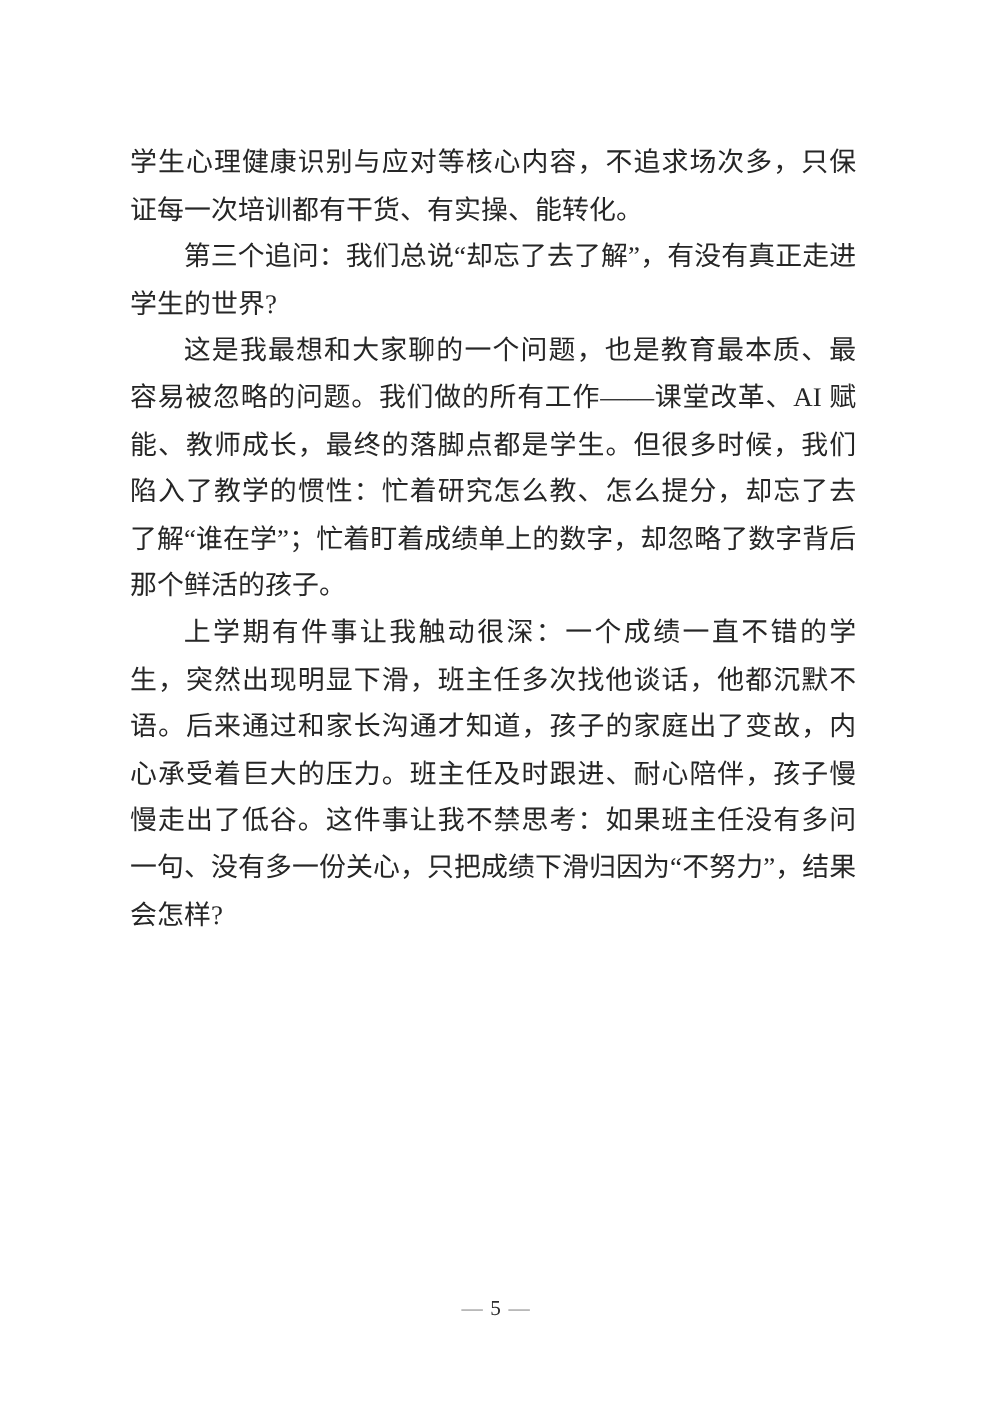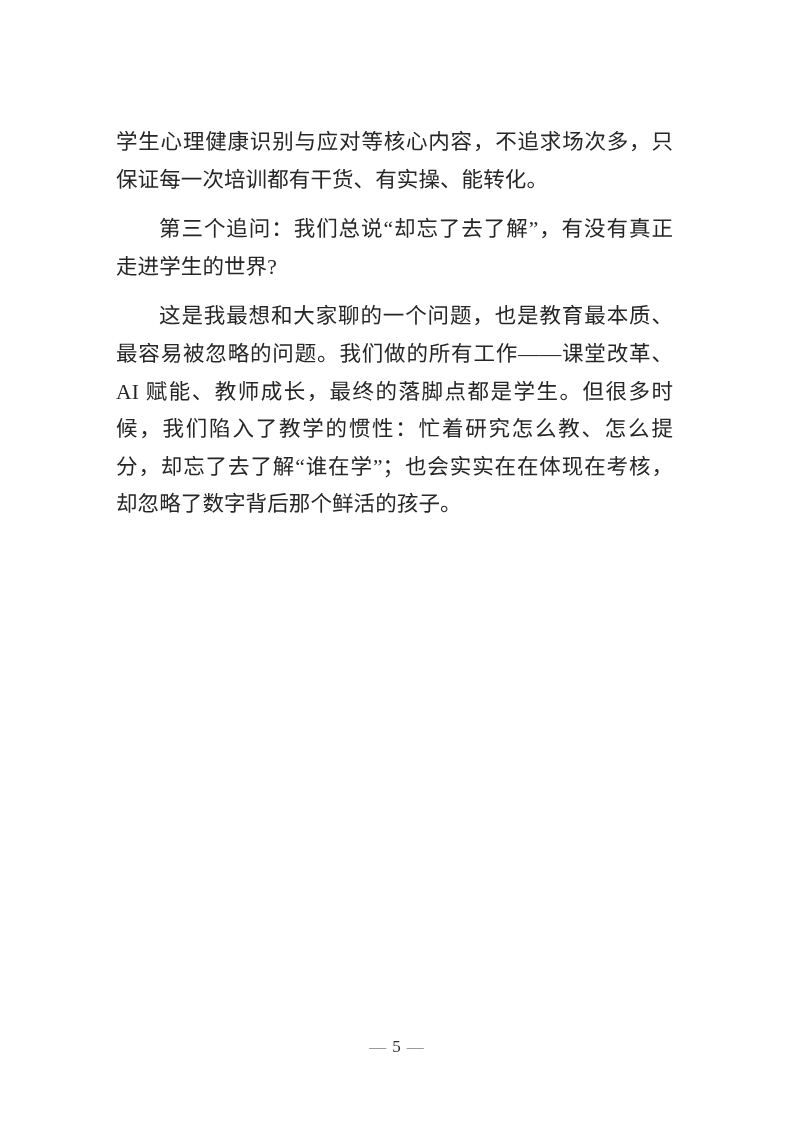--- a/index.html
+++ b/index.html
@@ -16,21 +16,21 @@
     font-family: "Liberation Serif", "DejaVu Serif", serif;
   }
   .content {
     position: absolute;
     left: 104px;
     top: 112px;
     width: 581px;
     color: #262626;
   }
   .content p {
-    margin: 12px;
+    margin: 0;
     padding: 0;
     font-size: 21.5px;
     line-height: 37.6px;
     text-align: justify;
     text-justify: inter-ideograph;
     text-align-last: left;
     letter-spacing: 0.1px;
   }
   .content p.indent {
     text-indent: 2em;
@@ -55,20 +55,21 @@
   }
 </style>
 </head>
 <body>
 
 <div class="page">
 
   <div class="content">
     <p>学生心理健康识别与应对等核心内容，不追求场次多，只保证每一次培训都有干货、有实操、能转化。</p>
     <p class="indent">第三个追问：我们总说“却忘了去了解”，有没有真正走进学生的世界?</p>
-    <p class="indent">这是我最想和大家聊的一个问题，也是教育最本质、最容易被忽略的问题。我们做的所有工作——课堂改革、AI 赋能、教师成长，最终的落脚点都是学生。但很多时候，我们陷入了教学的惯性：忙着研究怎么教、怎么提分，却忘了去了解“谁在学”；也会实实在在体现在考核，却忽略了数字背后那个鲜活的孩子。</p>
+    <p class="indent">这是我最想和大家聊的一个问题，也是教育最本质、最容易被忽略的问题。我们做的所有工作——课堂改革、AI 赋能、教师成长，最终的落脚点都是学生。但很多时候，我们陷入了教学的惯性：忙着研究怎么教、怎么提分，却忘了去了解“谁在学”；忙着盯着成绩单上的数字，却忽略了数字背后那个鲜活的孩子。</p>
+    <p class="indent">上学期有件事让我触动很深：一个成绩一直不错的学生，突然出现明显下滑，班主任多次找他谈话，他都沉默不语。后来通过和家长沟通才知道，孩子的家庭出了变故，内心承受着巨大的压力。班主任及时跟进、耐心陪伴，孩子慢慢走出了低谷。这件事让我不禁思考：如果班主任没有多问一句、没有多一份关心，只把成绩下滑归因为“不努力”，结果会怎样?</p>
   </div>
 
   <div class="footer">
     <span class="dash">—</span><span class="num">5</span><span class="dash">—</span>
   </div>
 
 </div>
 
 </body></html>

